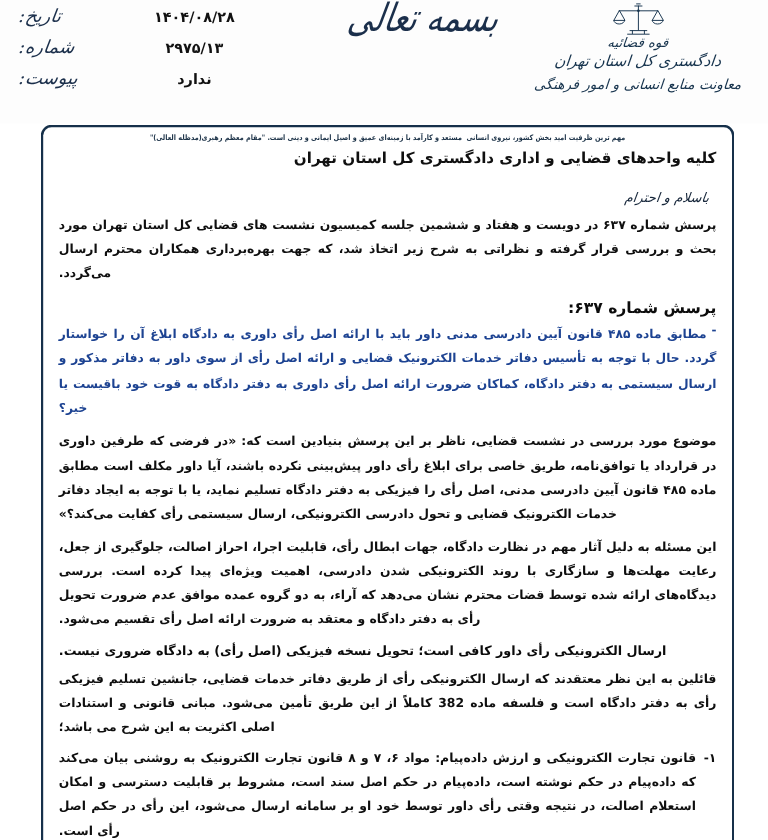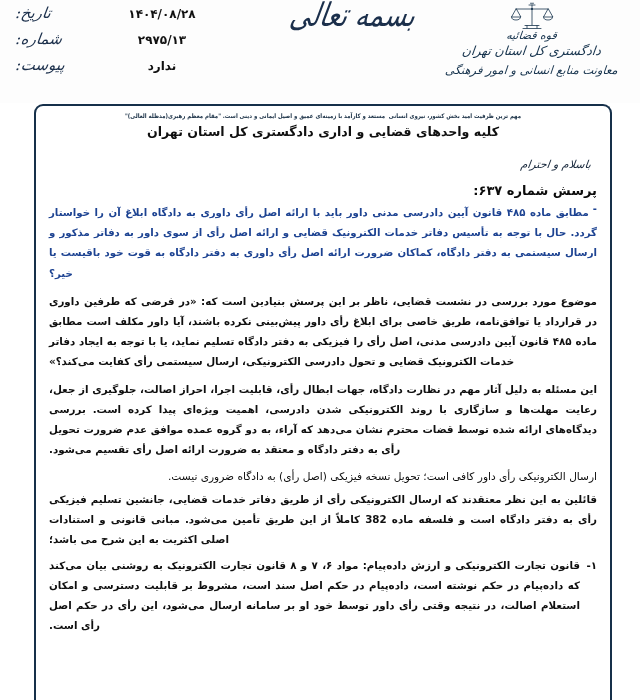--- a/index.html
+++ b/index.html
@@ -142,21 +142,21 @@
     text-align: center;
     line-height: 1.4;
     margin-top: 3px;
     margin-bottom: 2px;
     font-weight: bold;
     letter-spacing: 0.1px;
     transform: scaleY(1.15);
   }
 
   .doc-title {
-    text-align: center;
+    text-align: right;
     font-size: 12.6px;
     font-weight: bold;
     color: #101010;
     margin-top: 3px;
     letter-spacing: -0.2px;
   }
 
   .salutation {
     margin-top: 19px;
     font-family: "DejaVu Serif", "Liberation Serif", serif;
@@ -205,22 +205,22 @@
     float: right;
     margin-left: 4px;
     color: #1d4392;
     font-weight: bold;
     font-size: 10px;
   }
 
   .majority-lead {
     margin-top: 11px;
     font-size: 10.6px;
-    font-weight: normal;
-    text-align: right;
+    font-weight: bold;
+    text-align: left;
     color: #0b0b0b;
     letter-spacing: -0.2px;
   }
 
   ol.numbered {
     margin: 6px 0 0 0;
     padding: 0;
     list-style: none;
   }
   ol.numbered li {
@@ -290,20 +290,21 @@
 </div>
 
 <div class="frame">
 
   <div class="slogan">مهم ترین ظرفیت امید بخش کشور، نیروی انسانی ‌ مستعد و کارآمد با زمینه‌ای عمیق و اصیل ایمانی و دینی است. "مقام معظم رهبری(مدظله العالی)"</div>
 
   <div class="doc-title">کلیه واحدهای قضایی و اداری دادگستری کل استان تهران</div>
 
   <div class="salutation">باسلام و احترام</div>
 
+  <p class="body-par">پرسش شماره ۶۳۷ در دویست و هفتاد و ششمین جلسه کمیسیون نشست های قضایی کل استان تهران مورد بحث و بررسی قرار گرفته و نظراتی به شرح زیر اتخاذ شد، که جهت بهره‌برداری همکاران محترم ارسال می‌گردد.</p>
 
   <div class="section-head">پرسش شماره ۶۳۷:</div>
 
   <div class="question-block">
     <span class="q-bullet">-</span>
     <p>مطابق ماده ۴۸۵ قانون آیین دادرسی مدنی داور باید با ارائه اصل رأی داوری به دادگاه ابلاغ آن را خواستار گردد. حال با توجه به تأسیس دفاتر خدمات الکترونیک قضایی و ارائه اصل رأی از سوی داور به دفاتر مذکور و ارسال سیستمی به دفتر دادگاه، کماکان ضرورت ارائه اصل رأی داوری به دفتر دادگاه به قوت خود باقیست یا خیر؟</p>
   </div>
 
   <p class="body-par">موضوع مورد بررسی در نشست قضایی، ناظر بر این پرسش بنیادین است که: «در فرضی که طرفین داوری در قرارداد یا توافق‌نامه، طریق خاصی برای ابلاغ رأی داور پیش‌بینی نکرده باشند، آیا داور مکلف است مطابق ماده ۴۸۵ قانون آیین دادرسی مدنی، اصل رأی را فیزیکی به دفتر دادگاه تسلیم نماید، یا با توجه به ایجاد دفاتر خدمات الکترونیک قضایی و تحول دادرسی الکترونیکی، ارسال سیستمی رأی کفایت می‌کند؟»</p>
 

